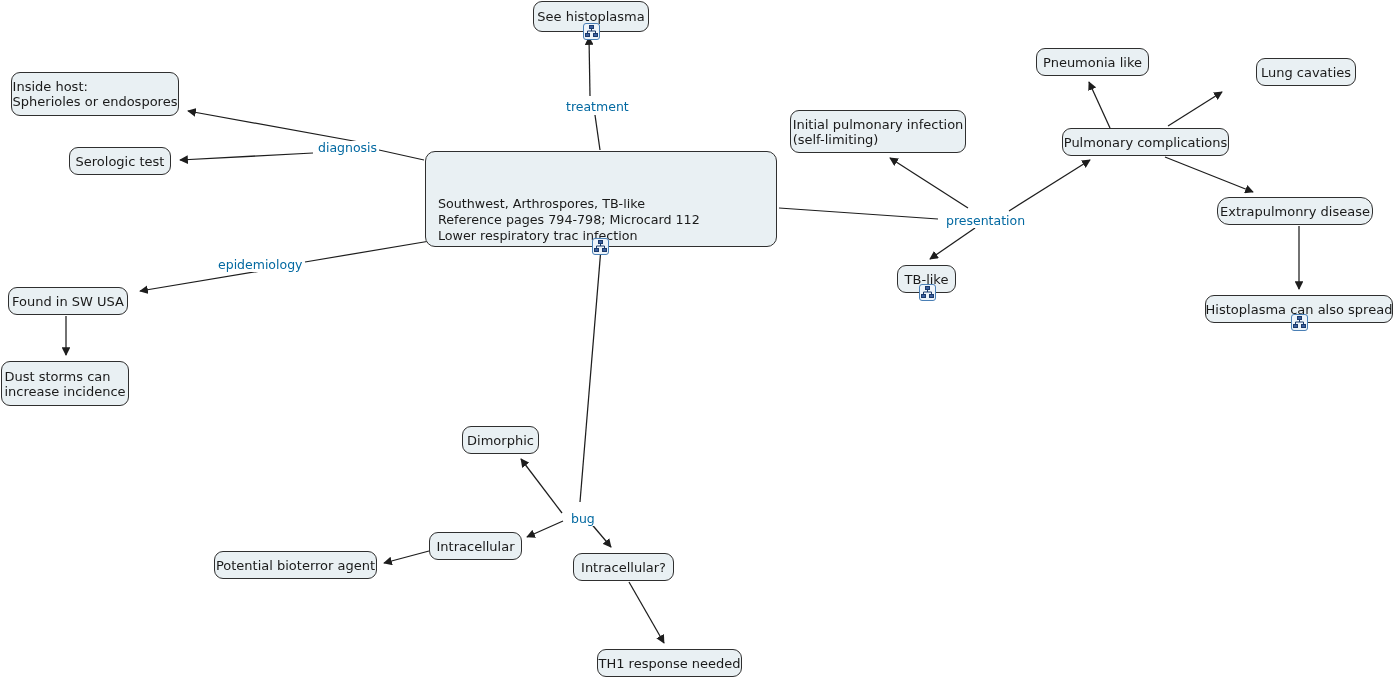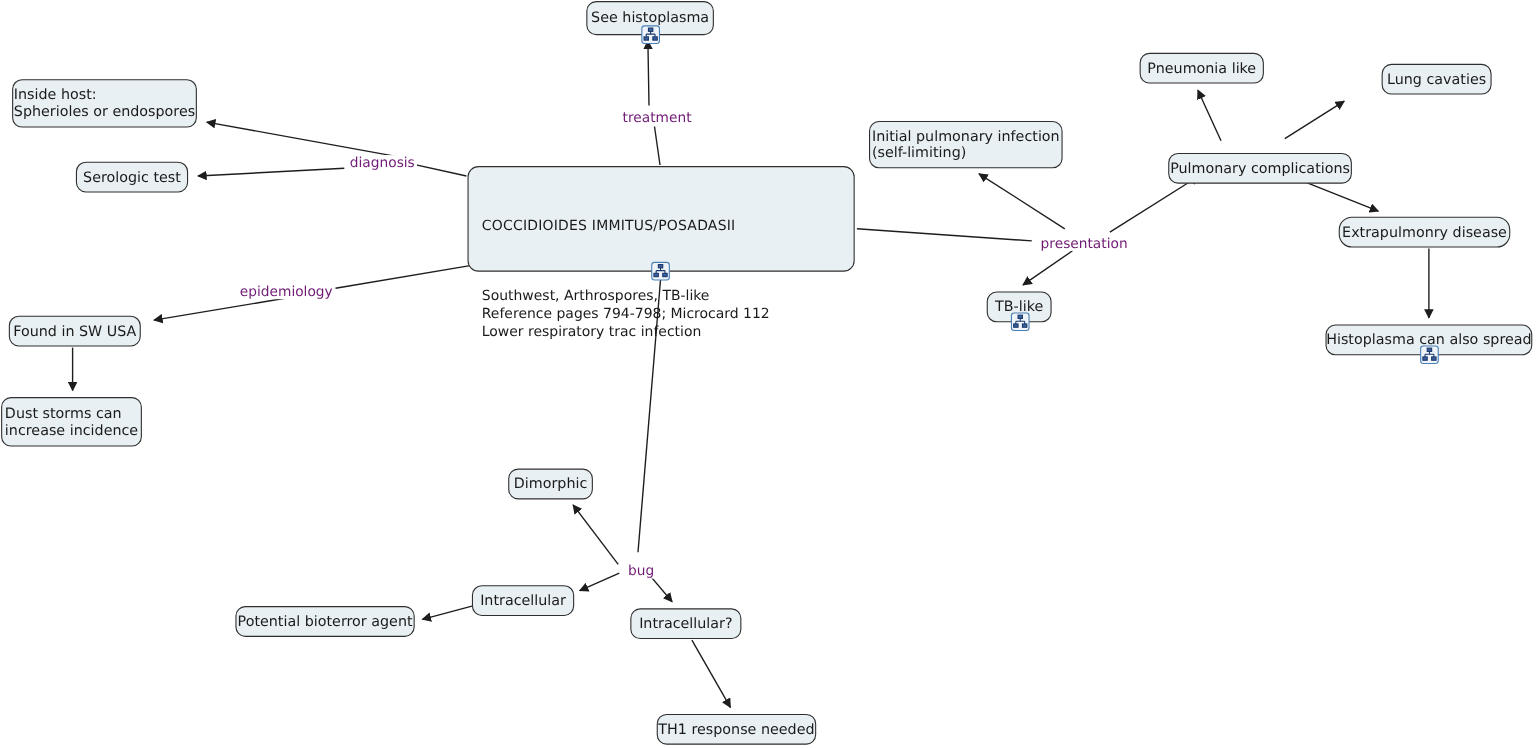--- a/index.html
+++ b/index.html
@@ -64,21 +64,21 @@
   .root-body {
     display: block;
     font-size: 12.7px;
     line-height: 16px;
     white-space: pre;
   }
   .edge-label {
     position: absolute;
     font-size: 12.5px;
     line-height: 14px;
-    color: #701a75;
+    color: #0369a1;
     background: #ffffff;
     padding: 0 2px;
     white-space: nowrap;
     z-index: 3;
   }
   
   .map-badge {
     position: absolute;
     width: 17px;
     height: 17px;
@@ -130,21 +130,20 @@
       <path d="M 562 513 L 521 459" marker-end="url(#arrowhead)"></path>
       <path d="M 563 521 L 527 537" marker-end="url(#arrowhead)"></path>
       <path d="M 589 521 L 611 547" marker-end="url(#arrowhead)"></path>
       <path d="M 429 551 L 384 563" marker-end="url(#arrowhead)"></path>
       <path d="M 629 582 L 664 643" marker-end="url(#arrowhead)"></path>
     </g>
   </svg>
 
   <div class="node root" style="left:425px; top:151px; width:352px; height:96px;">
     <span class="root-inner">
-      <span class="root-title">COCCIDIOIDES IMMITUS/POSADASII</span>
       <span class="root-body">Southwest, Arthrospores, TB-like
 Reference pages 794-798; Microcard 112
 Lower respiratory trac infection</span>
     </span>
   </div>
   <span class="map-badge" style="left:592px; top:238px;">
     <svg width="15" height="15" viewBox="0 0 15 15" xmlns="http://www.w3.org/2000/svg">
       <g stroke="#1b3a6b" stroke-width="1" fill="#3c5f9e">
         <rect x="5.5" y="1.5" width="4" height="3"></rect>
         <rect x="1.5" y="9.5" width="4" height="3"></rect>
@@ -180,21 +179,21 @@
           <g stroke="#1b3a6b" stroke-width="1" fill="#3c5f9e">
             <rect x="5.5" y="1.5" width="4" height="3"></rect>
             <rect x="1.5" y="9.5" width="4" height="3"></rect>
             <rect x="9.5" y="9.5" width="4" height="3"></rect>
             <path d="M 7.5 4.5 L 7.5 7 M 3.5 7 L 11.5 7 M 3.5 7 L 3.5 9.5 M 11.5 7 L 11.5 9.5" fill="none"></path>
           </g>
         </svg>
       </span>
       <div class="node" style="left: 1036px; top: 48px; width: 113px; height: 28px;">Pneumonia like</div>
       <div class="node" style="left: 1256px; top: 58px; width: 100px; height: 28px;">Lung cavaties</div>
-      <div class="node" style="left: 1062px; top: 139px; width: 167px; height: 28px;">Pulmonary complications</div>
+      <div class="node" style="left: 1062px; top: 128px; width: 167px; height: 28px;">Pulmonary complications</div>
       <div class="node" style="left: 1217px; top: 197px; width: 156px; height: 28px; border-radius: 12px;">Extrapulmonry disease</div>
       <div class="node" style="left: 1205px; top: 295px; width: 188px; height: 28px;">Histoplasma can also spread</div>
       <span class="map-badge" style="left: 1291px; top: 314px;">
         <svg width="15" height="15" viewBox="0 0 15 15" xmlns="http://www.w3.org/2000/svg">
           <g stroke="#1b3a6b" stroke-width="1" fill="#3c5f9e">
             <rect x="5.5" y="1.5" width="4" height="3"></rect>
             <rect x="1.5" y="9.5" width="4" height="3"></rect>
             <rect x="9.5" y="9.5" width="4" height="3"></rect>
             <path d="M 7.5 4.5 L 7.5 7 M 3.5 7 L 11.5 7 M 3.5 7 L 3.5 9.5 M 11.5 7 L 11.5 9.5" fill="none"></path>
           </g>

